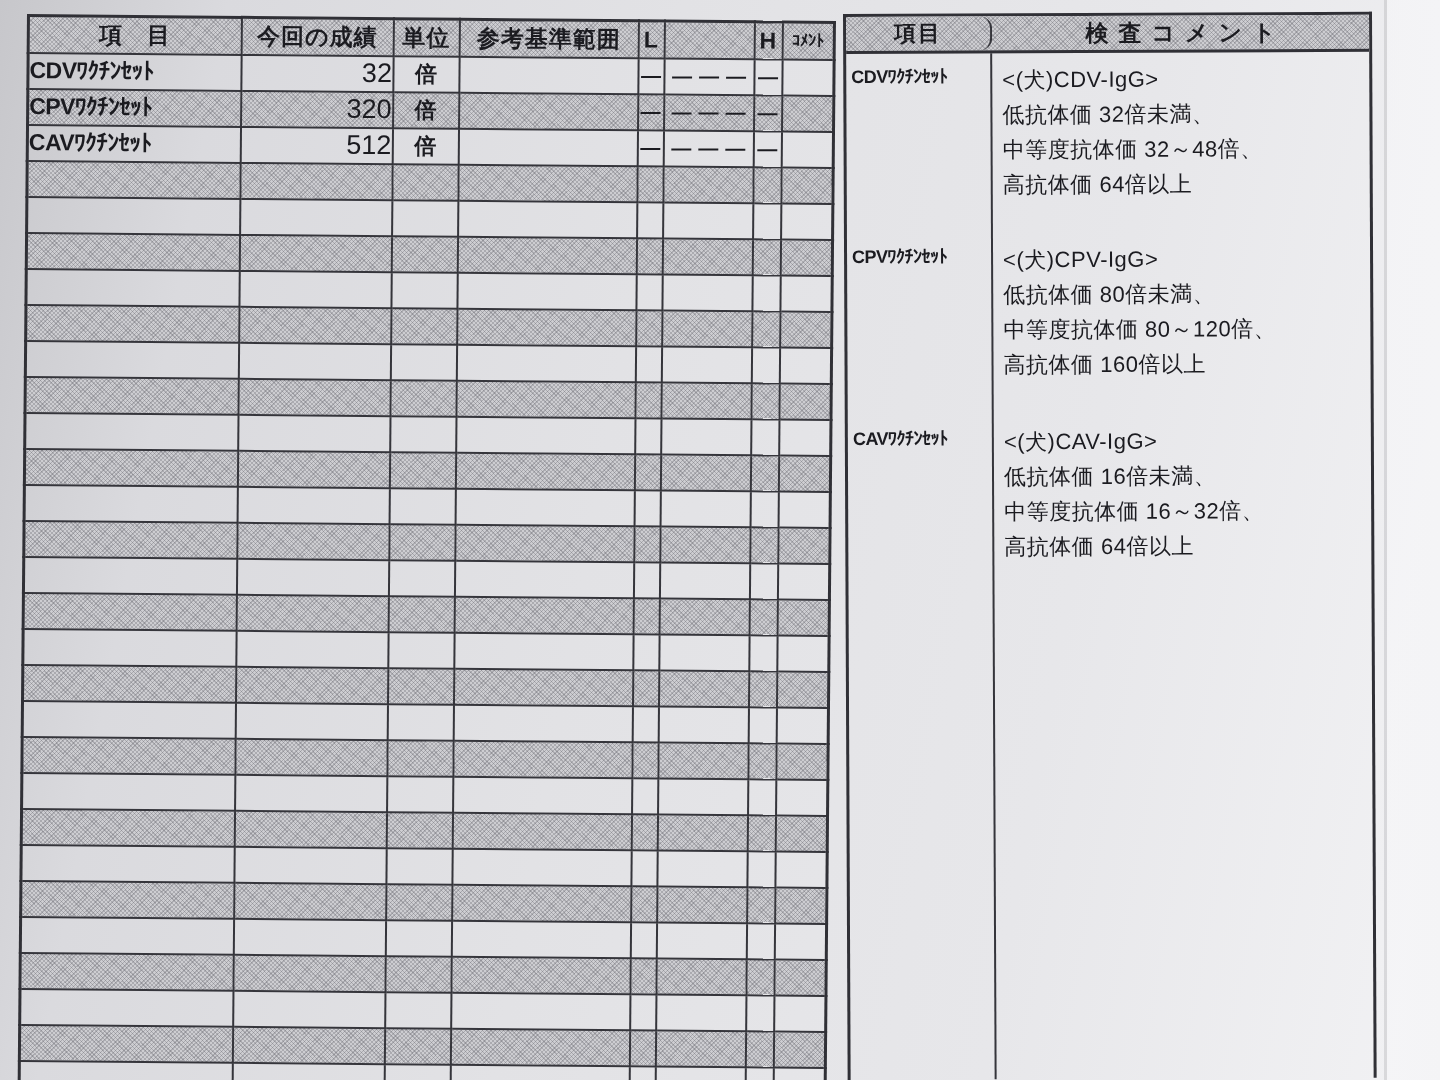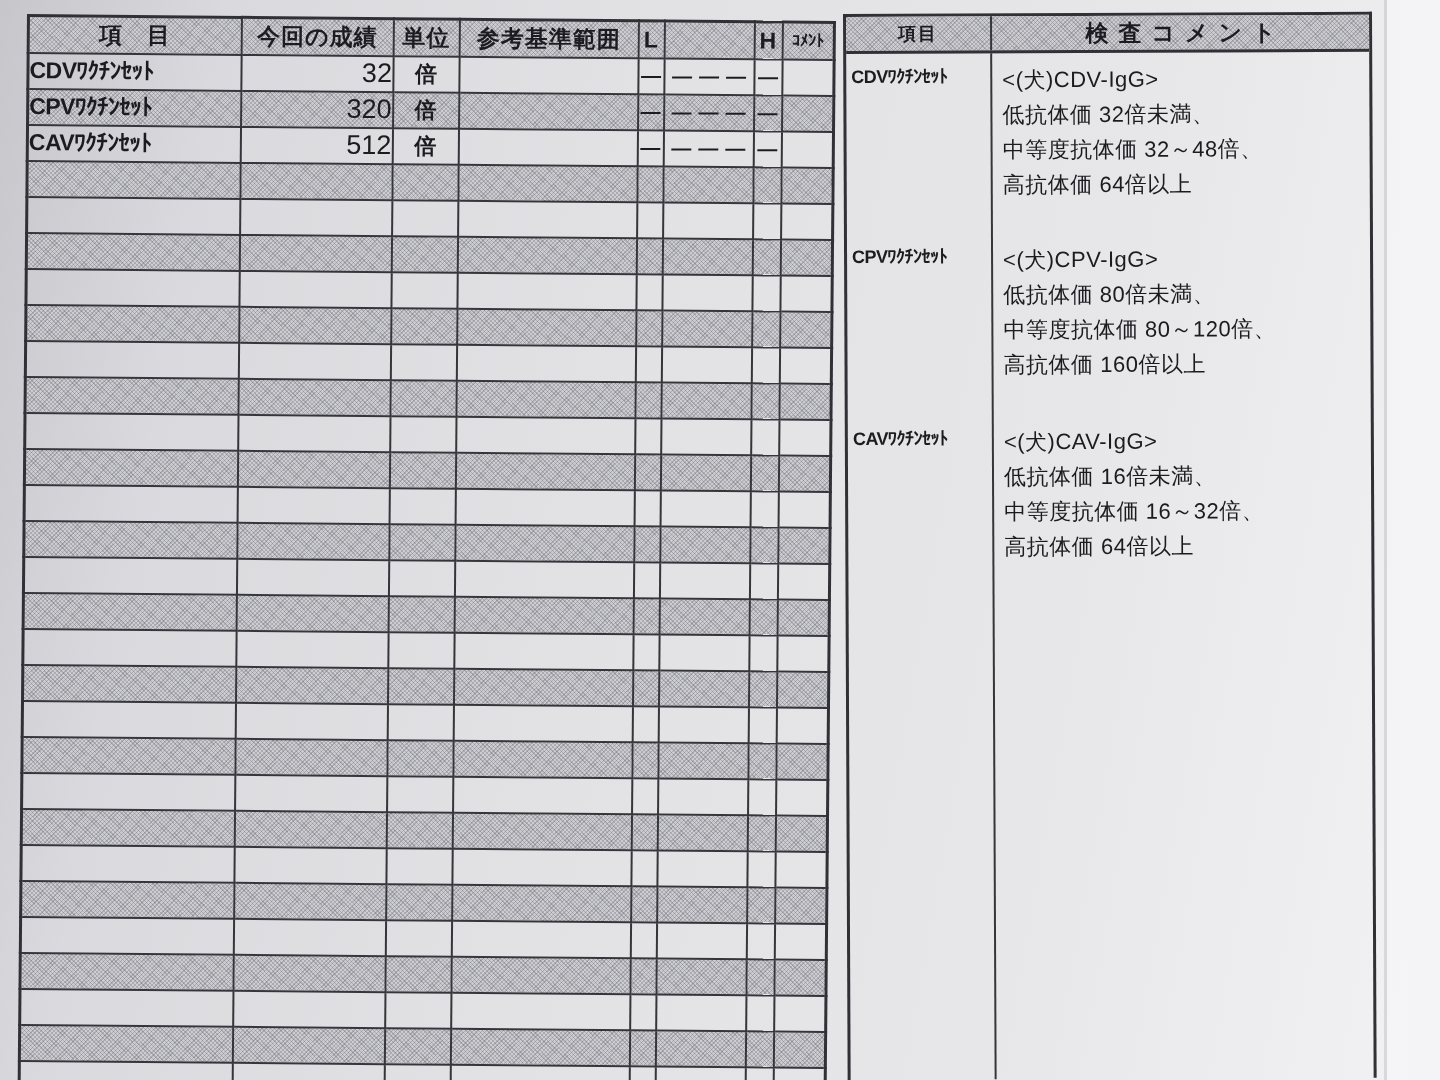--- a/index.html
+++ b/index.html
@@ -57,21 +57,21 @@
     position:absolute; left:843px; top:14px; width:529px; height:1066px;
     border:3px solid #303036; border-bottom:none;
     transform:rotate(-0.25deg); transform-origin:0 0;
   }
   .rt-header { display:grid; grid-template-columns:146px 1fr; height:37px;
     border-bottom:3px solid #303036; }
   .rt-h-item, .rt-h-comment {
     display:flex; align-items:center; justify-content:center;
     font-weight:700;
   }
-  .rt-h-item { font-size:18px; border-right:2px solid #35353b; letter-spacing:2px; }
+  .rt-h-item { font-size:22px; border-right:2px solid #35353b; letter-spacing:2px;border-radius:12px; }
   .rt-h-comment { font-size:23px; letter-spacing:10px; padding-left:10px; }
   .rt-body { position:relative; height:1026px; }
   .rt-divider { position:absolute; left:144px; top:0; bottom:0; width:2px; background:#35353b; }
   .rt-group { position:absolute; left:0; right:0; }
   .rt-label {
     position:absolute; left:5px; top:4px; width:136px;
     font-size:18px; font-weight:600; letter-spacing:-0.5px; white-space:nowrap;
   }
   .rt-lines { position:absolute; left:156px; right:6px; top:0; }
   .rt-line { font-size:22px; font-weight:500; line-height:35px; letter-spacing:0.5px; white-space:nowrap; }

